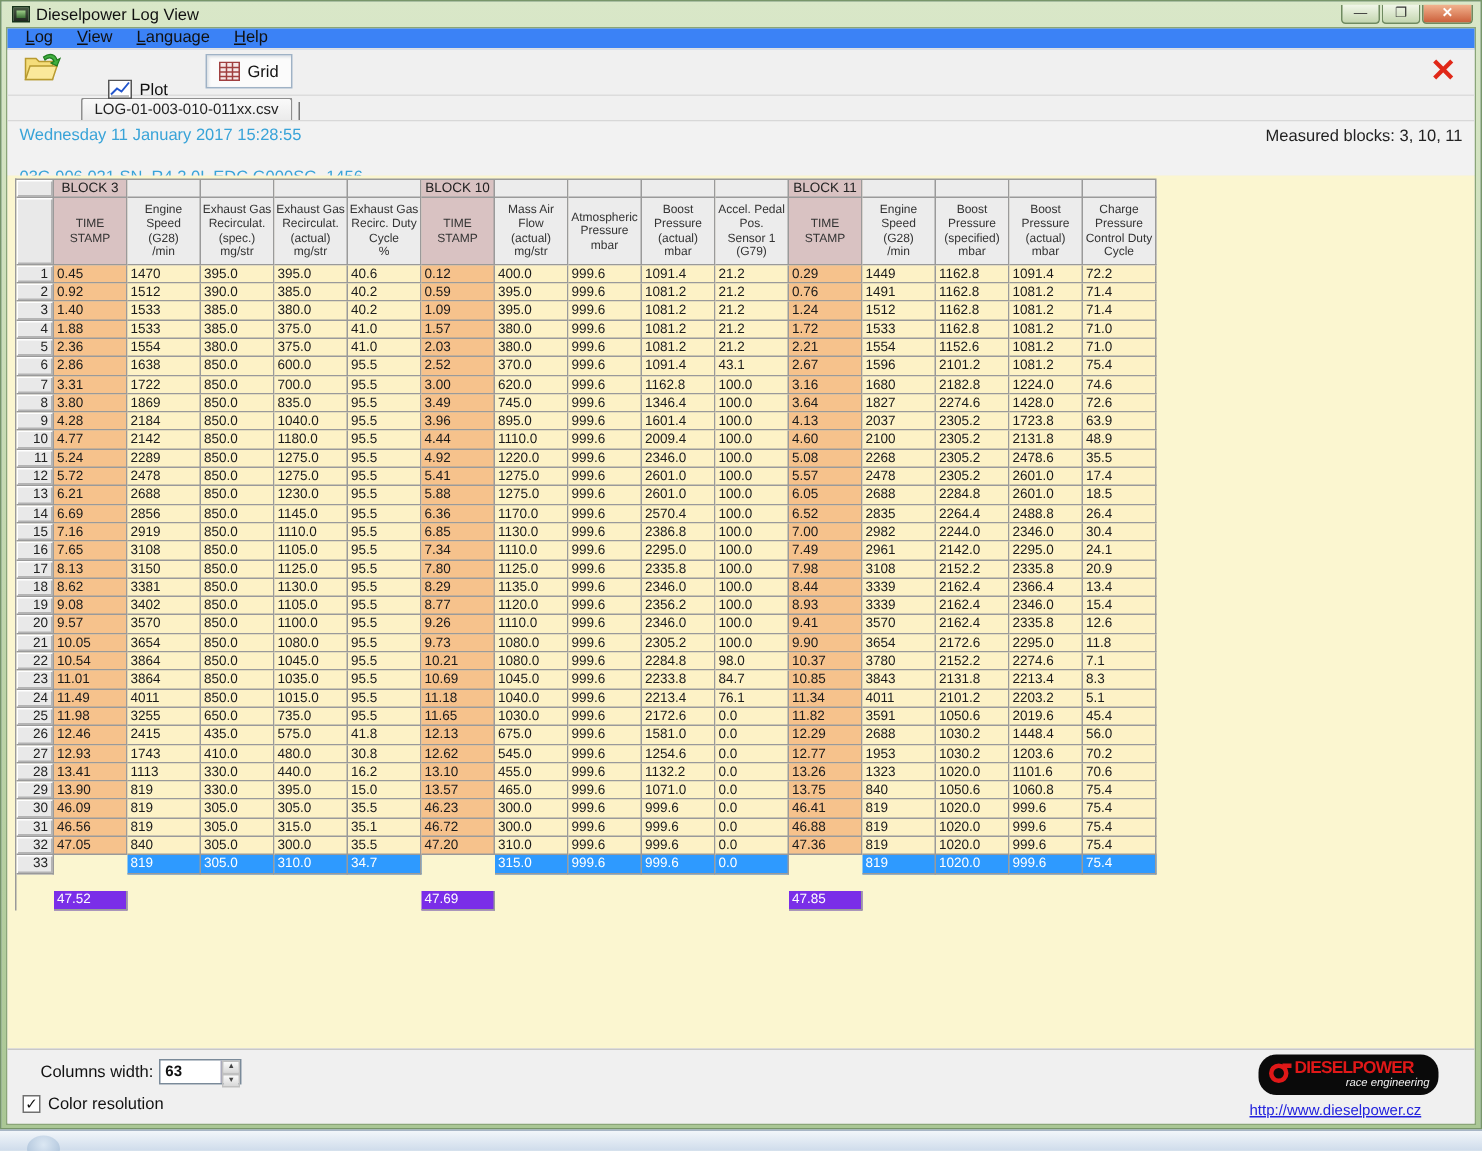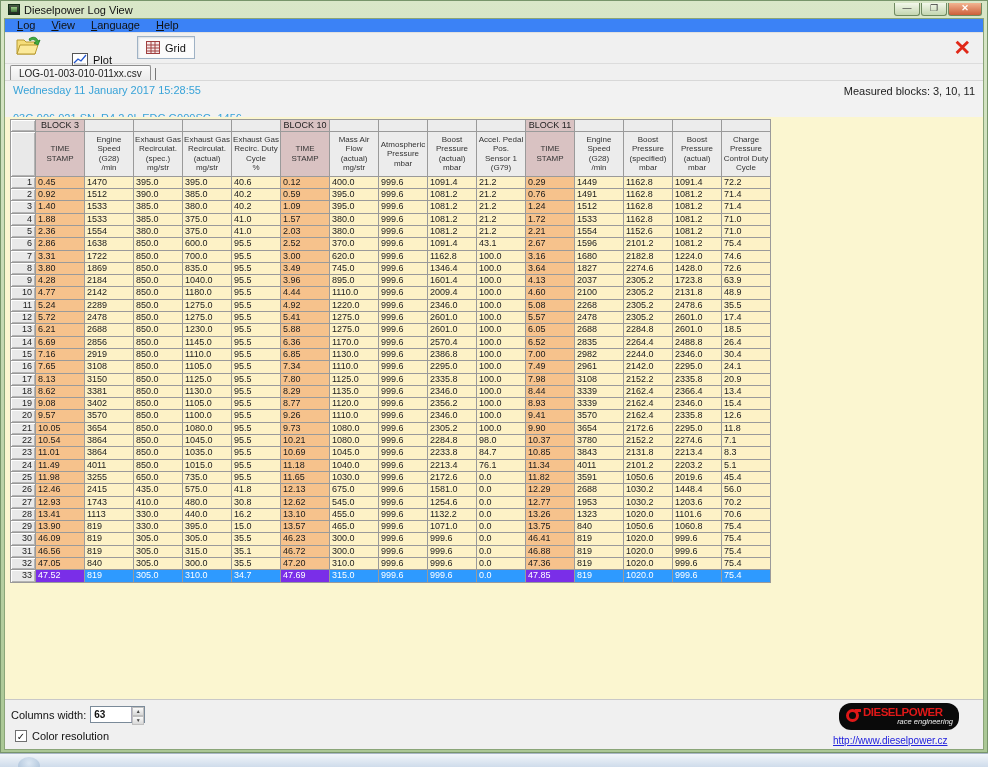--- a/index.html
+++ b/index.html
@@ -41,21 +41,21 @@
   .tool-btn.grid-selected { margin-left: 16px; background: #fbfbfb;
     border: 1px solid #9fb2c5; box-shadow: inset 1px 1px 2px #d8dde2; }
   .tool-closefile { position: absolute; right: 12px; top: 3px; font-size: 21px;
     font-weight: bold; color: #e02818; line-height: 24px; }
 
   
   .tabrow { height: 17px; background: #f0f0f0; display: flex; align-items: flex-end;
     padding-left: 5px; border-bottom: 1px solid #d8d8d8; }
   .tab { font-size: 10px; color: #222; background: linear-gradient(#fafafa,#ebebeb);
     border: 1px solid #8f8f8f; border-bottom: none; border-radius: 2px 2px 0 0;
-    padding: 2px 8px 1px 8px; }
+    padding: 2px 8px 1px 8px; margin-left: 44px; }
   .tab-sep { width: 1px; height: 12px; background: #777; margin-left: 4px; }
 
   
   .infoarea { height: 36px; background: #f2f2f2; position: relative; }
   .info-line1, .info-line2 { position: absolute; left: 8px; font-size: 11px;
     color: #38a3d8; white-space: pre; }
   .info-line1 { top: 3px; }
   .info-line2 { top: 31px; }
   .measured { position: absolute; right: 8px; top: 4px; font-size: 11px; color: #222; }
 
@@ -76,25 +76,25 @@
     display: flex; align-items: center; justify-content: center; text-align: center;
     white-space: pre-line; line-height: 9.5px; }
   .headh { height: 45px; }
   .mauve { background: #d9c2c2; }
   .data-row .rownum { height: 12.3px; line-height: 11.5px; }
   .dcell { width: 49px; height: 12.3px; font-size: 9px; line-height: 11.5px;
     color: #1a1a1a; padding-left: 2px; white-space: nowrap; }
   .dcell.plain { background: #fdf2c6; }
   .dcell.time  { background: #f6c28c; }
   .dcell.sel      { background: #2e9aff; color: #fff; }
-  .dcell.sel-time { background: #7a2ee8; color: #fff; }
+  .dcell.sel-time { background: #7a2ee8; color: #fff; margin-top: 24px; }
 
   
   .footer { height: 50px; background: #f0f0f0; border-top: 1px solid #c8c8c8; position: relative; }
-  .cw-row { position: absolute; left: 6px; top: 6px; display: flex; align-items: center; }
+  .cw-row { position: absolute; left: 22px; top: 6px; display: flex; align-items: center; }
   .cw-label { font-size: 11px; color: #111; margin-right: 4px; }
   .spinbox { display: flex; border: 1px solid #7a8a99; background: #fff; height: 17px; }
   .spin-value { width: 40px; font-size: 10px; line-height: 15px; padding-left: 3px; color: #111; font-weight: bold; }
   .spin-btns { display: flex; flex-direction: column; width: 13px; border-left: 1px solid #aab; }
   .spin-up, .spin-down { flex: 1; font-size: 5px; line-height: 7px; text-align: center;
     background: linear-gradient(#fafafa,#d8d8d8); color: #444; border: 1px solid #c0c0c0; }
   .cb-row { position: absolute; left: 10px; top: 30px; display: flex; align-items: center; gap: 5px; }
   .checkbox { width: 12px; height: 12px; background: #fff; border: 1px solid #707070;
     font-size: 10px; line-height: 11px; text-align: center; color: #111; }
   .cb-label { font-size: 11px; color: #111; }

